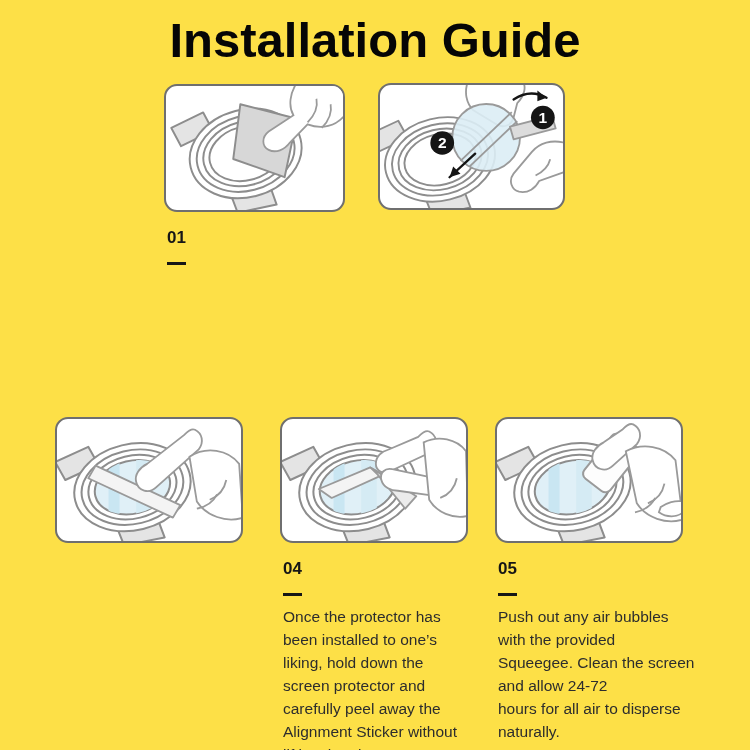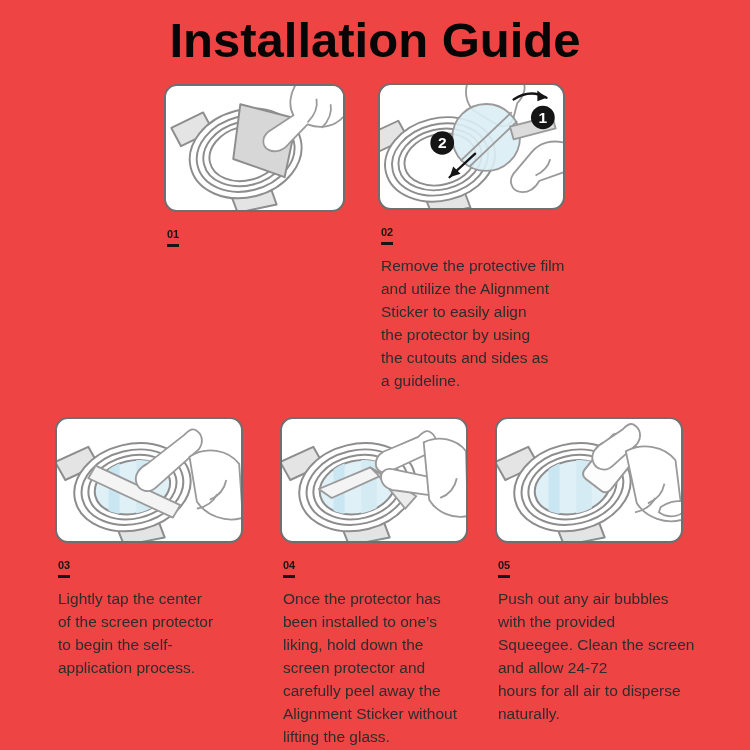--- a/index.html
+++ b/index.html
@@ -1,33 +1,33 @@
 <!DOCTYPE html>
 <html><head>
 <meta charset="utf-8">
 <style>
   html,body{margin:0;padding:0;background:#ffffff;}
-  .page{position:relative;width:750px;height:750px;background:#ef4444;overflow:hidden;
+  .page{position:relative;width:750px;height:750px;background:#fde047;overflow:hidden;
         font-family:"Liberation Sans",sans-serif;color:#2d2d2d;}
   .title{position:absolute;left:0;right:0;top:14px;margin:0;text-align:center;
          font-size:49px;line-height:1.1;font-weight:700;color:#060606;letter-spacing:0;}
   .step{position:absolute;}
   .panel{background:#fff;border:2.4px solid #6f6f6f;border-radius:13px;overflow:hidden;box-sizing:border-box;}
   .panel svg{display:block;width:100%;height:100%;}
   #step-01 .panel{width:181px;height:128px;}
   #step-02 .panel{width:187px;height:127px;}
   #step-03 .panel,#step-04 .panel,#step-05 .panel{width:188px;height:126px;}
   #step-01{left:164px;top:84px;width:212px;}
   #step-02{left:378px;top:83px;width:208px;}
   #step-03{left:55px;top:417px;width:200px;}
   #step-04{left:280px;top:417px;width:208px;}
   #step-05{left:495px;top:417px;width:214px;}
   .copy{padding-left:3px;}
-  .step-num{display:inline-block;margin-top:17px;font-size:11px;font-weight:700;color:#161616;
-            line-height:1;padding-bottom:4px;border-bottom:3px solid #161616;}
+  .step-num{display:inline-block;margin-top:17px;font-size:17px;font-weight:700;color:#161616;
+            line-height:1;padding-bottom:16px;border-bottom:3px solid #161616;}
   .step-text{margin:9px 0 0 0;font-size:15.5px;line-height:23px;color:#2d2d2d;white-space:pre-line;}
   
   .art{stroke-linejoin:round;stroke-linecap:round;}
   .hand{fill:#ffffff;stroke:#9a9a9a;stroke-width:2;}
   .hline{fill:none;stroke:#9a9a9a;stroke-width:2;}
 </style>
 </head>
 <body>
 
 <div class="page">
@@ -114,54 +114,38 @@
         <g>
           <path d="M104,76 L76,102" fill="none" stroke="#151515" stroke-width="2.6" class="art"></path>
           <path d="M76,102 L80,90 L88,98 Z" fill="#151515"></path>
         </g>
         <g>
           <circle cx="68" cy="64" r="13" fill="#151515"></circle>
           <text x="68" y="70" text-anchor="middle" font-size="17" font-weight="bold" fill="#ffffff" font-family="Liberation Sans, sans-serif">2</text>
         </g>
       </svg>
     </div>
-    <div class="copy">
-      <div class="step-num">02</div>
-      <p class="step-text">Remove the protective film
-and utilize the Alignment
-Sticker to easily align
-the protector by using
-the cutouts and sides as
-a guideline.</p>
-    </div>
   </section>
 
   <section class="step" id="step-03">
     <div class="panel">
       <svg viewBox="0 0 200 136" preserveAspectRatio="none">
         <g transform="translate(-6,2)">
           <use href="#watch-protected"></use>
         </g>
         <g>
           <path d="M42,52 L134,96 L126,110 L34,66 Z" fill="#f4f4f4" stroke="#9a9a9a" stroke-width="2" class="art"></path>
         </g>
         <g>
           <path class="hand" d="M150,12 C158,16 160,26 154,34 L108,76 C100,84 88,80 86,70 C84,62 90,54 98,50 L138,18 C142,14 146,10 150,12 Z"></path>
           <path class="hand" d="M144,42 C162,30 186,34 198,50 L202,110 C184,116 162,108 152,92 Z"></path>
           <path class="hline" d="M166,90 C176,86 182,78 184,68"></path>
           <path class="hline" d="M152,100 C162,98 170,92 174,84"></path>
         </g>
       </svg>
-    </div>
-    <div class="copy">
-      <div class="step-num">03</div>
-      <p class="step-text">Lightly tap the center
-of the screen protector
-to begin the self-
-application process.</p>
     </div>
   </section>
 
   <section class="step" id="step-04">
     <div class="panel">
       <svg viewBox="0 0 200 136" preserveAspectRatio="none">
         <g transform="translate(-6,2)">
           <use href="#watch-protected"></use>
         </g>
         <g>

